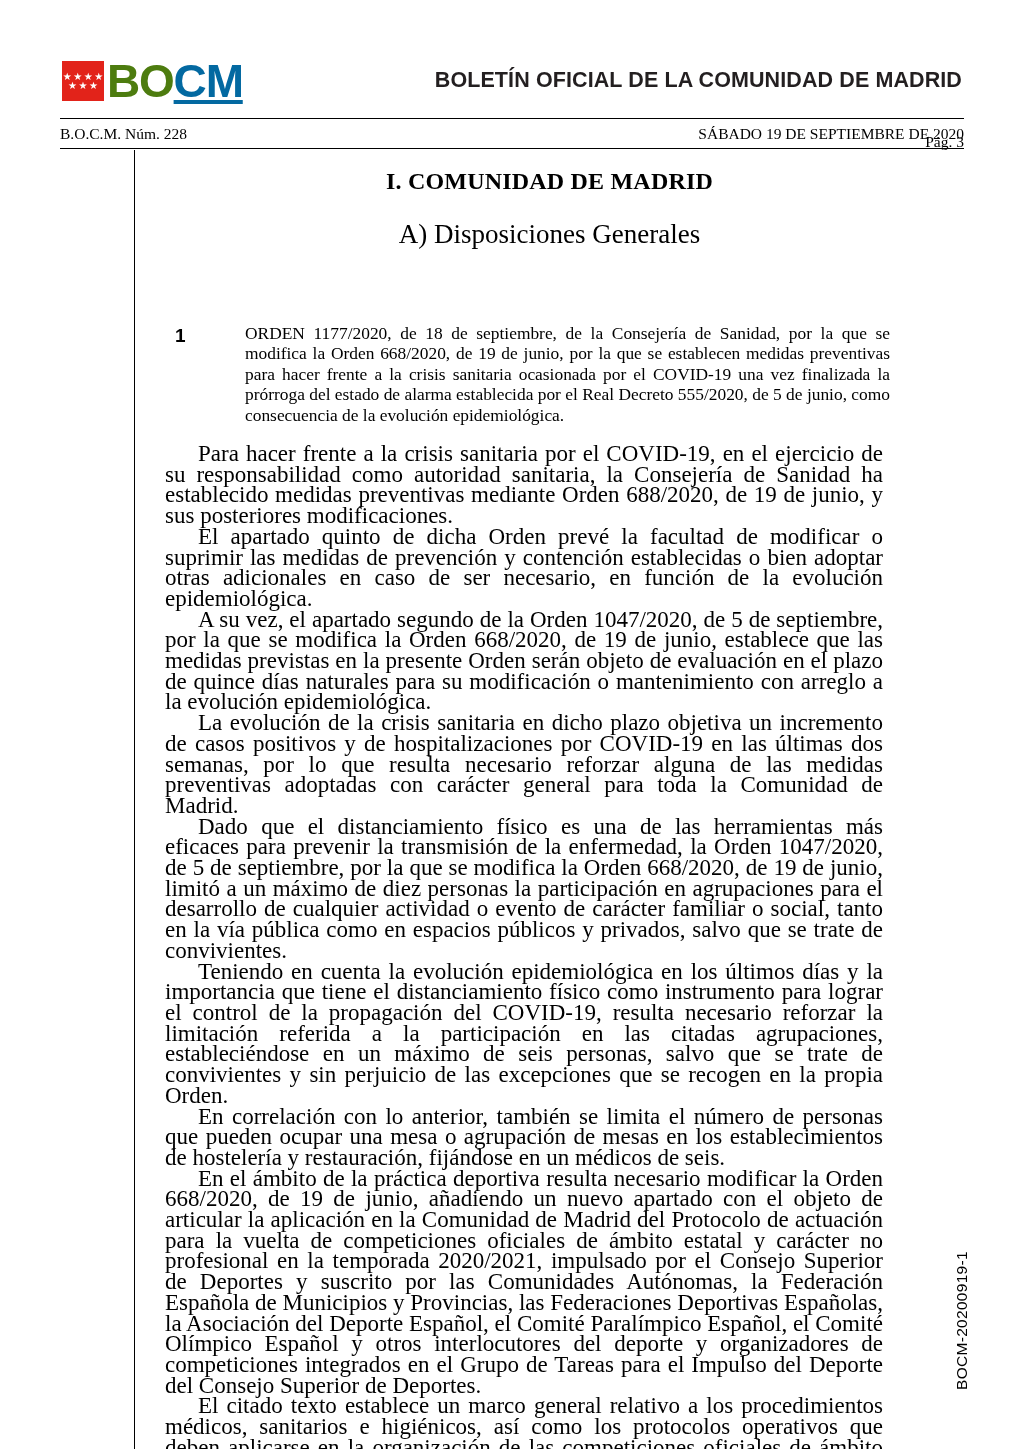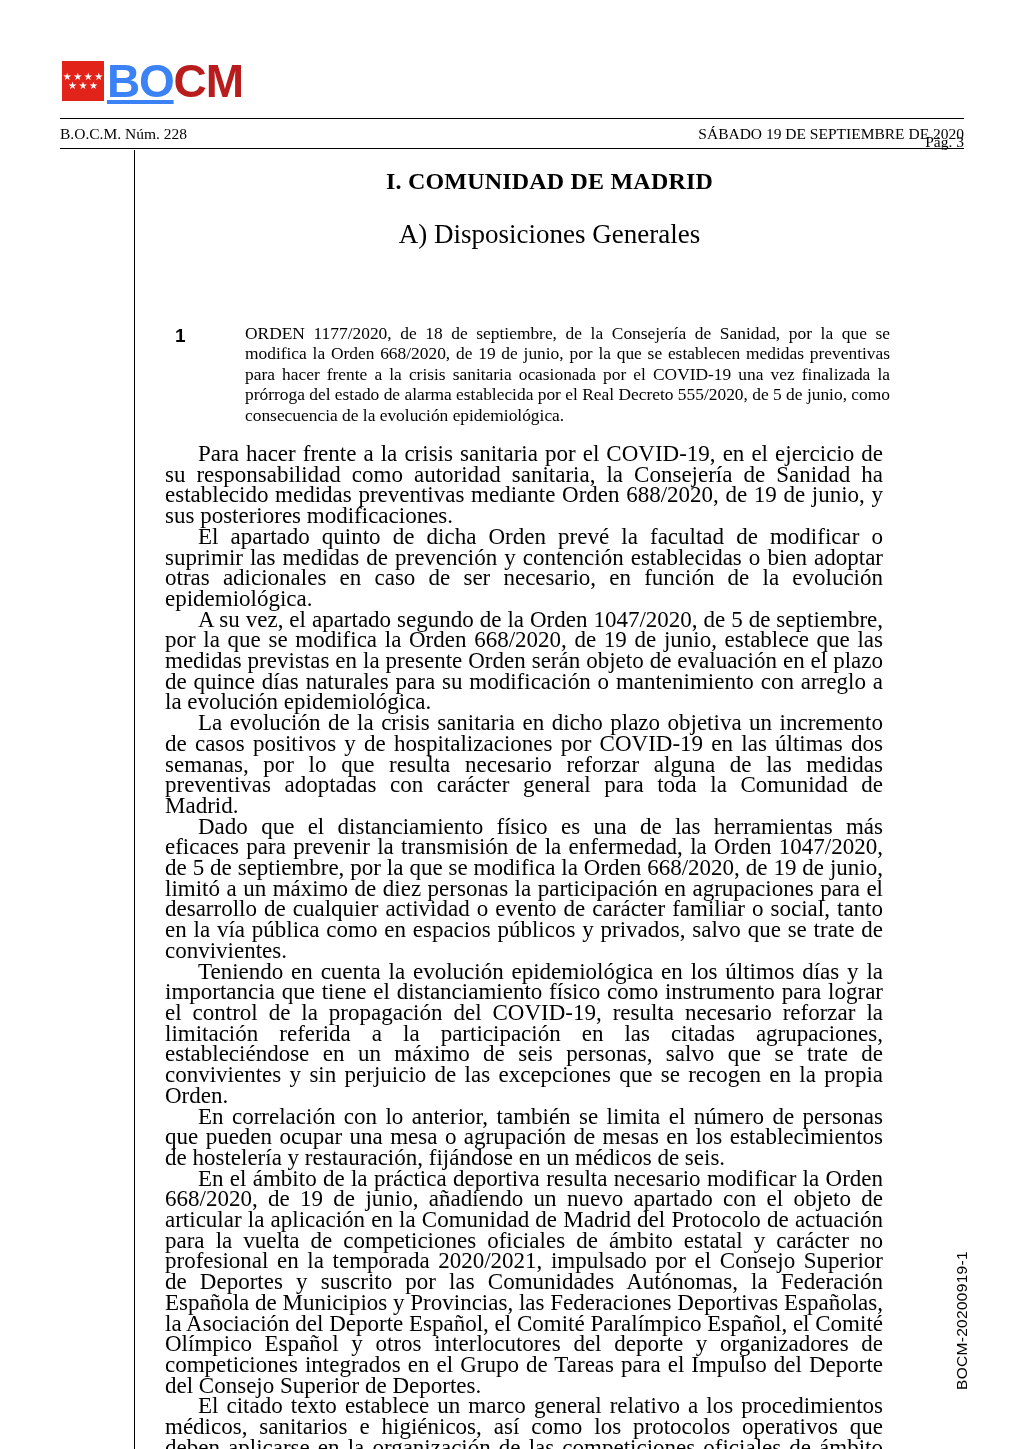--- a/index.html
+++ b/index.html
@@ -56,22 +56,22 @@
     display: block;
   }
   #wordmark {
     font-family: "Liberation Sans", "DejaVu Sans", sans-serif;
     font-weight: bold;
     font-size: 46px;
     letter-spacing: -1.2px;
     line-height: 40px;
     white-space: nowrap;
   }
-  .wm-dark { color: #3b82f6; text-decoration: underline; }
-  .wm-red  { color: #b91c1c; }
+  .wm-dark { color: #4d7c0f; }
+  .wm-red  { color: #0369a1; text-decoration: underline; }
 
   #masthead-title {
     position: absolute;
     right: 62px;
     top: 68px;
     font-family: "Liberation Sans", "DejaVu Sans", sans-serif;
     font-weight: bold;
     font-size: 21.5px;
     letter-spacing: 0.1px;
     color: #231f20;
@@ -217,20 +217,21 @@
       </div>
       <div class="star-row">
         <span class="star">★</span>
         <span class="star">★</span>
         <span class="star">★</span>
       </div>
     </div>
     <div id="wordmark"><span class="wm-dark">BO</span><span class="wm-red">CM</span></div>
   </div>
 
+  <div id="masthead-title">BOLETÍN OFICIAL DE LA COMUNIDAD DE MADRID</div>
 </div>
 
 <div class="hrule" id="rule-top"></div>
 
 <div id="runhead">
   <div id="runhead-left">B.O.C.M. Núm. 228</div>
   <div id="runhead-center">SÁBADO 19 DE SEPTIEMBRE DE 2020</div>
   <div id="runhead-right">Pág. 3</div>
 </div>
 

